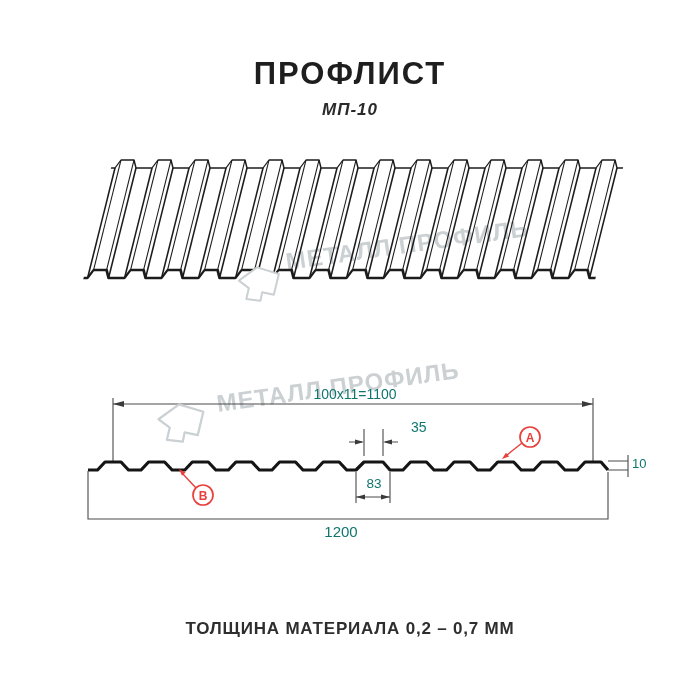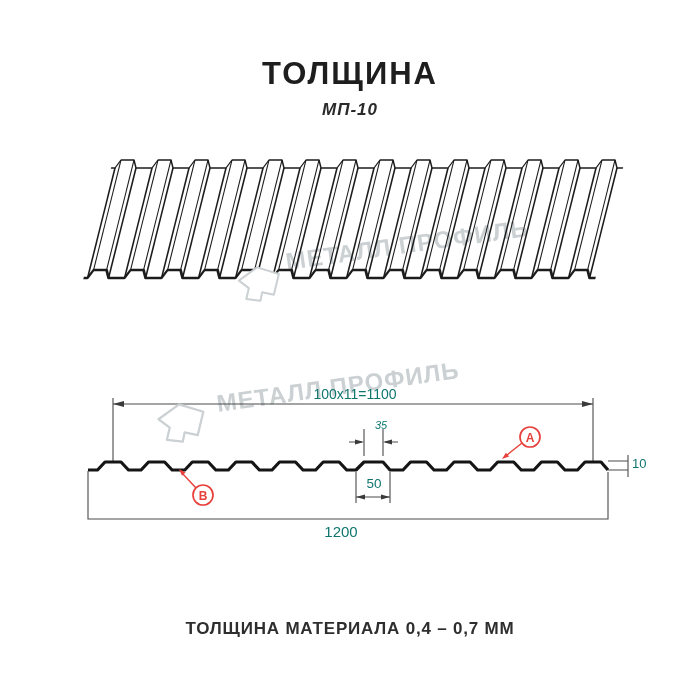--- a/index.html
+++ b/index.html
@@ -9,41 +9,41 @@
   .title{left:0;top:56px;width:700px;text-align:center;font-size:31px;font-weight:700;
          letter-spacing:2px;color:#1e1e1e;}
   .subtitle{left:0;top:100px;width:700px;text-align:center;font-size:17px;font-weight:700;
          letter-spacing:1px;color:#2a2a2a;font-style:italic;}
   .footer{left:0;top:619px;width:700px;text-align:center;font-size:17px;font-weight:700;
          letter-spacing:0.8px;color:#2e2e2e;}
   .wm-text{font-size:24px;font-weight:700;letter-spacing:1px;color:var(--wm,#cbd0d3);
          white-space:nowrap;transform:rotate(-8deg);transform-origin:left center;}
   .dim{color:#0f766e;}
   .d-work{left:290px;top:386px;width:130px;text-align:center;font-size:14px;}
-  .d-35{left:375px;top:419px;font-size:11px;font-style:italic;}
+  .d-35{left:411px;top:419px;font-size:14px;}
   .d-65{left:360px;top:476px;width:28px;text-align:center;font-size:13.5px;}
   .d-10{left:632px;top:456px;font-size:13px;}
   .d-1200{left:306px;top:523px;width:70px;text-align:center;font-size:15px;}
   svg{position:absolute;overflow:visible;}
   .thin{stroke:#4a4a4a;stroke-width:1.1;fill:none;}
   .thick{stroke:#151515;stroke-width:3.2;fill:none;stroke-linejoin:round;}
   .red-l{stroke:var(--red,#e8413c);stroke-width:1.4;fill:none;}
   .red-f{fill:var(--red,#e8413c);stroke:none;}
   .dark-f{fill:#3a3a3a;stroke:none;}
   .abc{font-size:12px;font-weight:700;fill:var(--red,#e8413c);}
 </style>
 </head>
 <body>
 
 <div id="canvas" style="--red: #e8413c; --wm: #cbd0d3;">
 
   <div class="abs wm-text" style="left:286px;top:248px;">МЕТАЛЛ ПРОФИЛЬ</div>
   <div class="abs wm-text" style="left:217px;top:390px;">МЕТАЛЛ ПРОФИЛЬ</div>
 
-  <div class="abs title">ТОЛЩИНА</div>
+  <div class="abs title">ПРОФЛИСТ</div>
   <div class="abs subtitle">МП-10</div>
 
   <svg id="sheet3d" style="left:55px;top:157px;" width="600" height="135" viewBox="0 0 600 135">
       <g transform="translate(58,3) skewX(-14)">
         <line x1="4" y1="8" x2="4" y2="118" stroke="#1c1c1c" stroke-width="1.6"></line>
         <line x1="8" y1="0" x2="8" y2="110" stroke="#1c1c1c" stroke-width="1.1"></line>
         <line x1="21" y1="0" x2="21" y2="110" stroke="#1c1c1c" stroke-width="1.1"></line>
         <line x1="25" y1="8" x2="25" y2="118" stroke="#1c1c1c" stroke-width="1.6"></line>
         <line x1="41" y1="8" x2="41" y2="118" stroke="#1c1c1c" stroke-width="1.6"></line>
         <line x1="45" y1="0" x2="45" y2="110" stroke="#1c1c1c" stroke-width="1.1"></line>
@@ -151,18 +151,18 @@
 
   <svg style="left:233px;top:264px;" width="50" height="40" viewBox="0 0 60 46">
     <polygon points="7,19 29,3 55,11 49,36 35,33 33,43 16,41 19,28" fill="#ffffff" stroke="#cbd0d3" stroke-width="2.4" stroke-linejoin="round"></polygon>
   </svg>
   <svg style="left:152px;top:401px;" width="56" height="44" viewBox="0 0 60 46">
     <polygon points="7,19 29,3 55,11 49,36 35,33 33,43 16,41 19,28" fill="#ffffff" stroke="#cbd0d3" stroke-width="2.4" stroke-linejoin="round"></polygon>
   </svg>
 
   <span class="abs dim d-work">100x11=1100</span>
   <span class="abs dim d-35">35</span>
-  <span class="abs dim d-65">50</span>
+  <span class="abs dim d-65">83</span>
   <span class="abs dim d-10">10</span>
   <span class="abs dim d-1200">1200</span>
 
-  <div class="abs footer">ТОЛЩИНА МАТЕРИАЛА 0,4 – 0,7 ММ</div>
+  <div class="abs footer">ТОЛЩИНА МАТЕРИАЛА 0,2 – 0,7 ММ</div>
 </div>
 
 </body></html>

